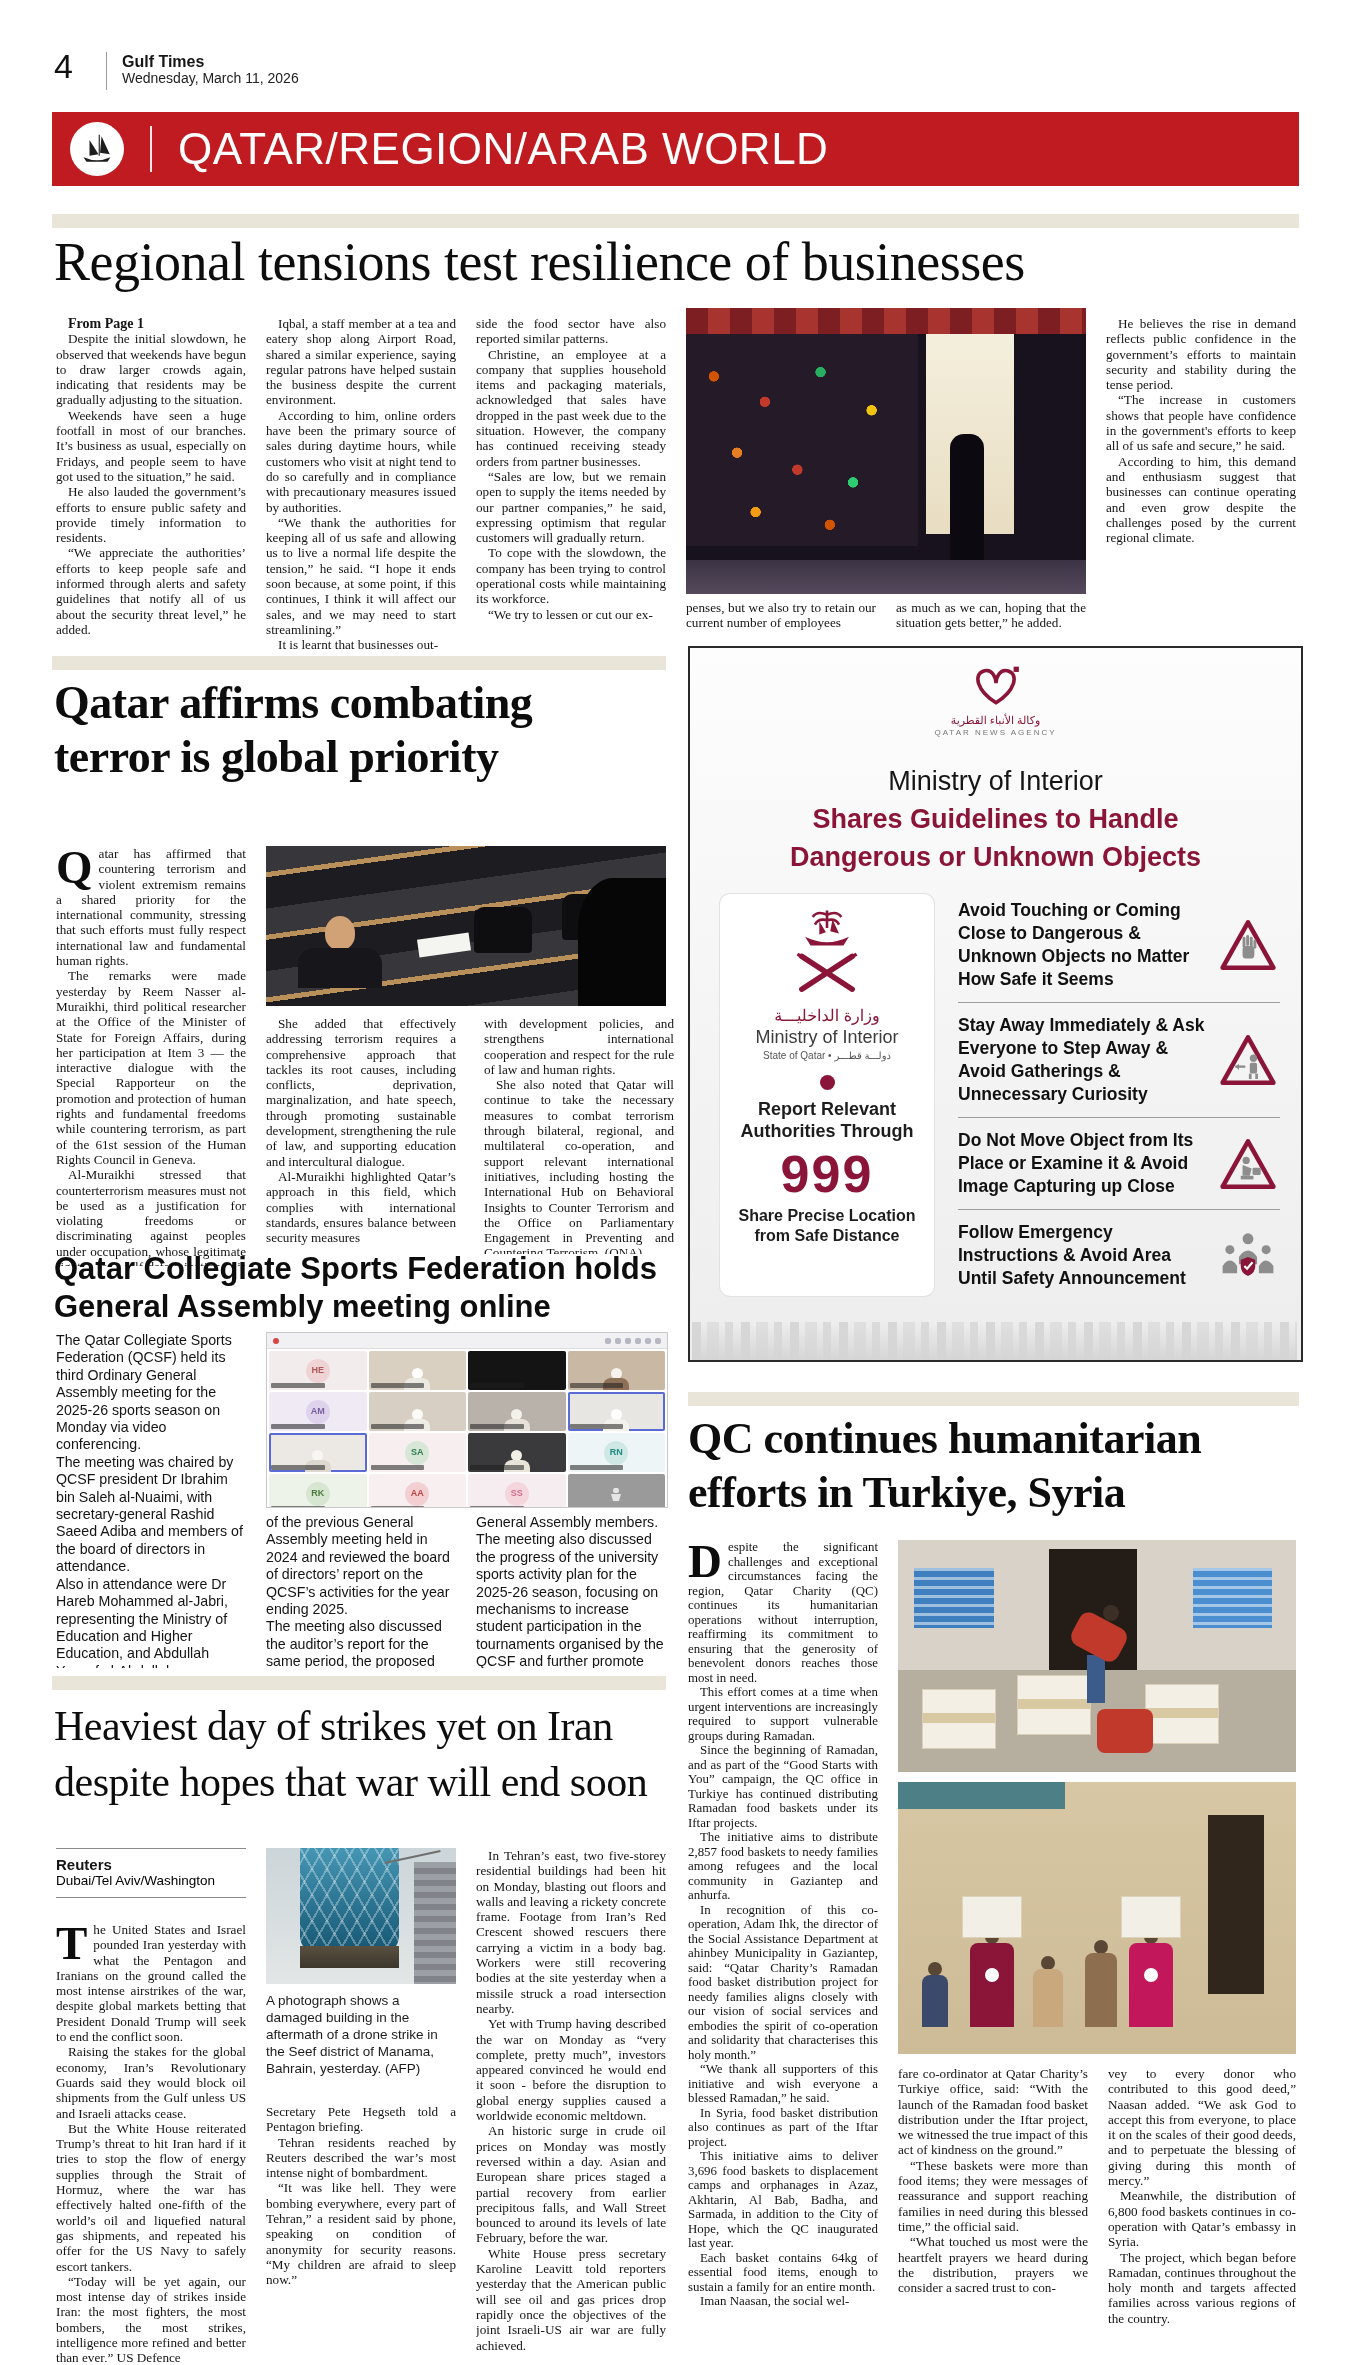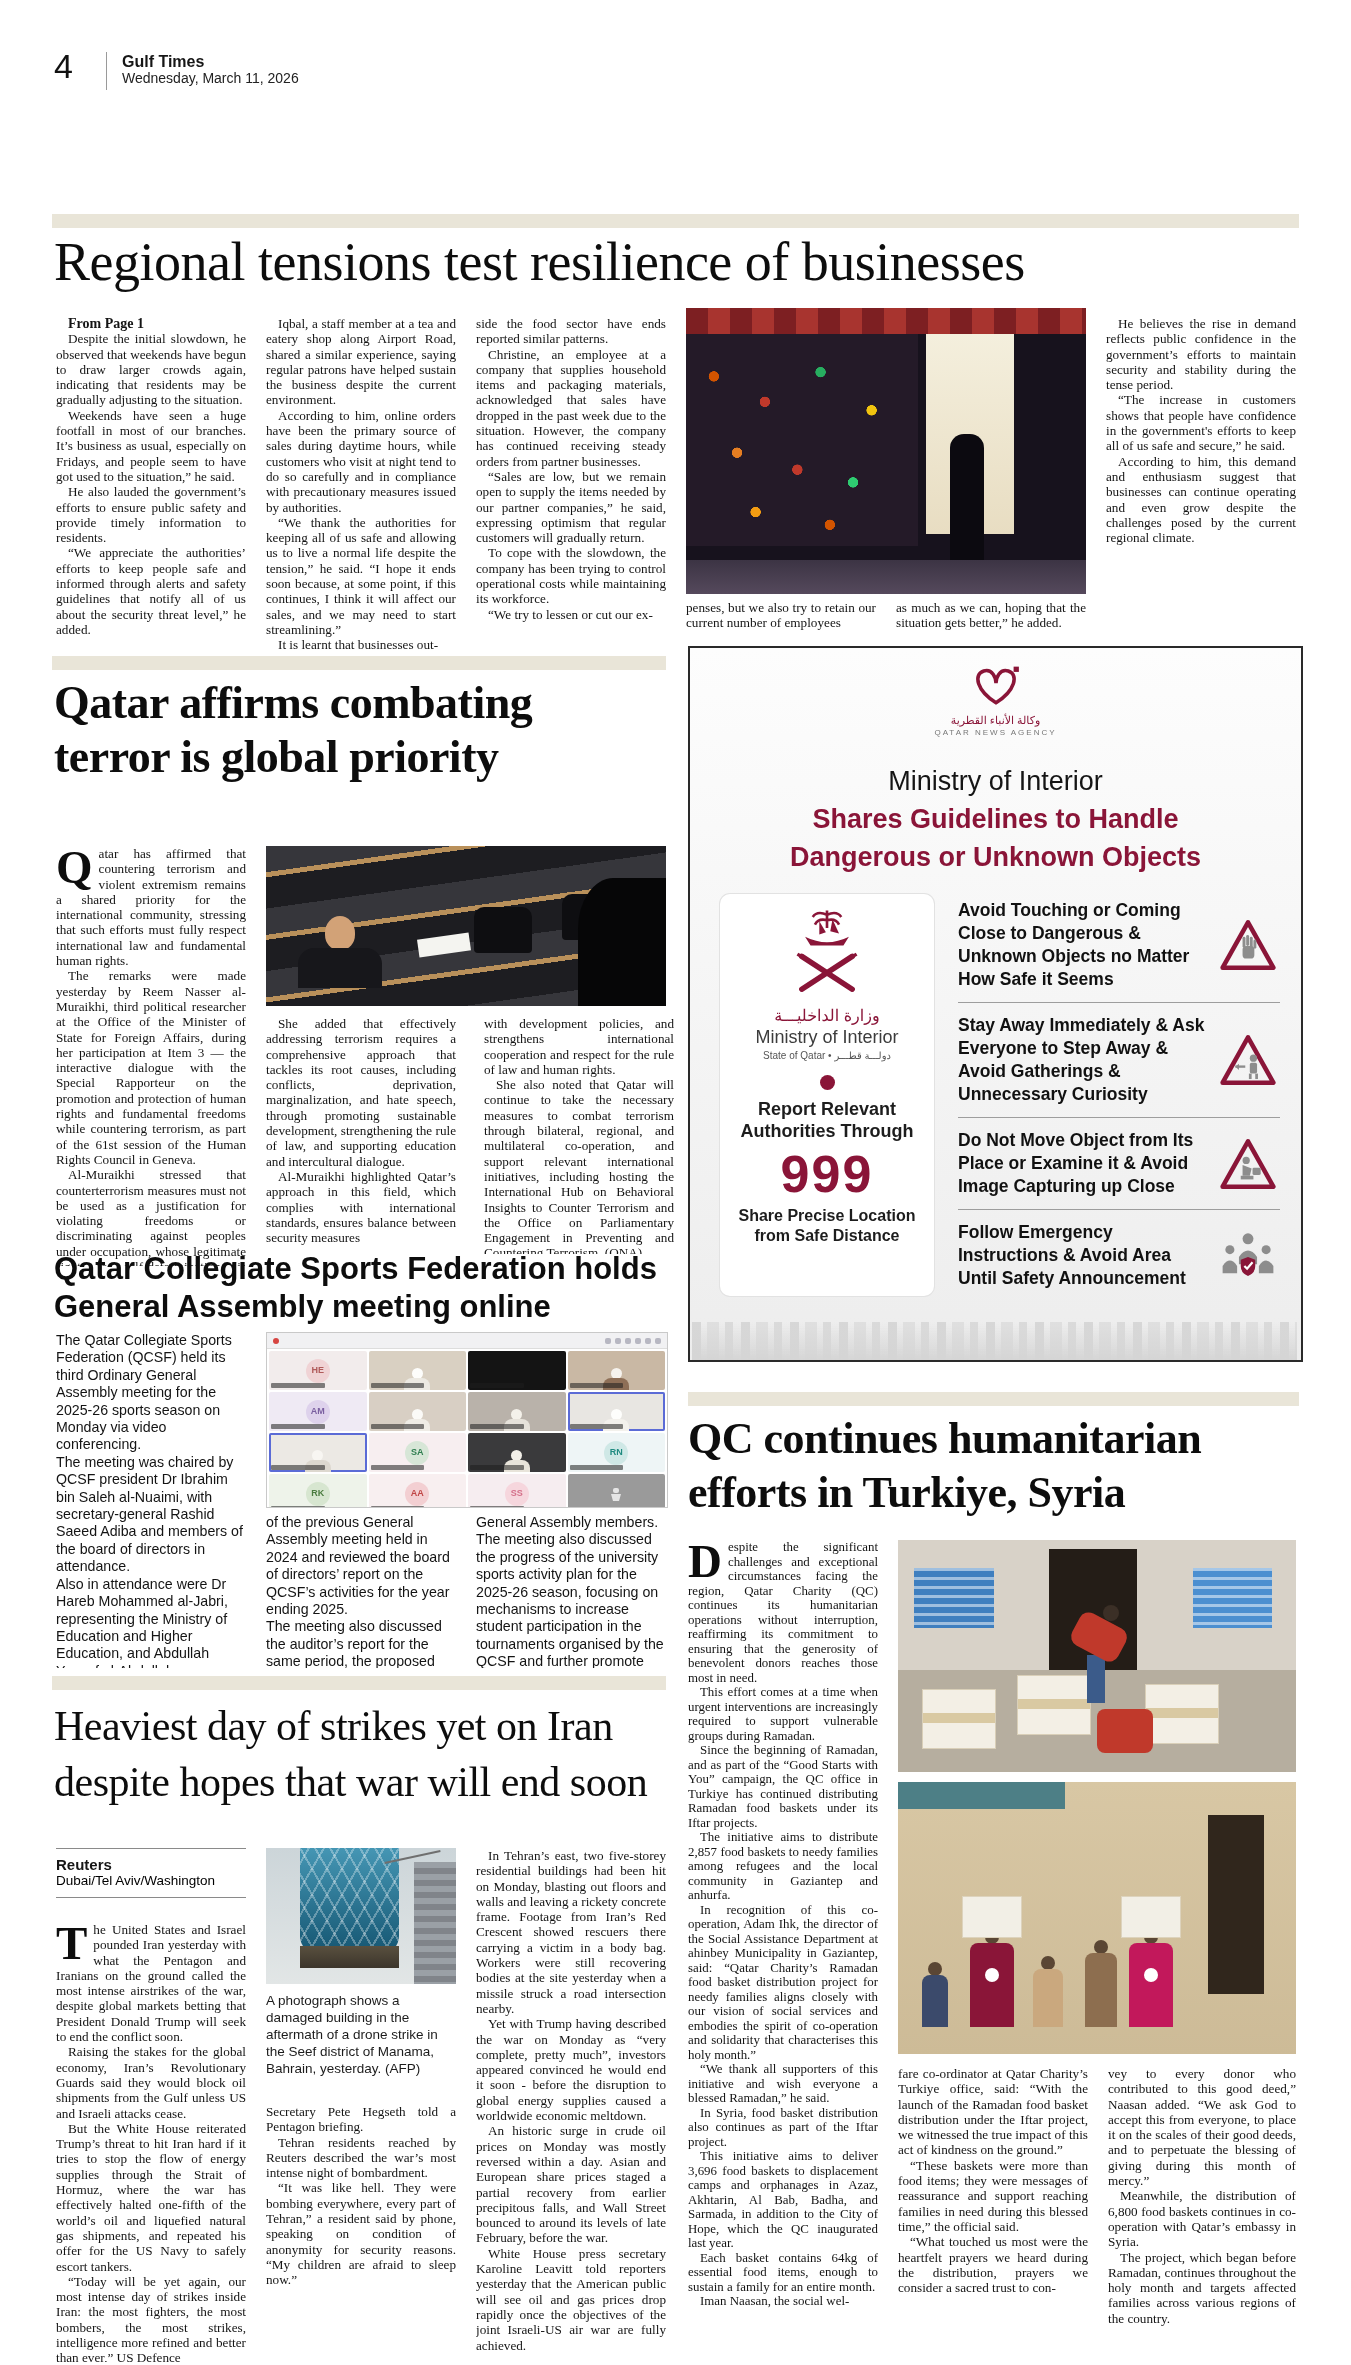--- a/index.html
+++ b/index.html
@@ -170,36 +170,48 @@
 
 <div id="page">
 
   <div class="abs" id="pageno">4</div>
   <div class="abs" id="head-rule"></div>
   <div class="abs" id="masthead">
     <div class="paper">Gulf Times</div>
     <div class="date">Wednesday, March 11, 2026</div>
   </div>
 
+  <div class="abs" id="banner">
+    <div class="logo">
+      <svg width="36" height="36" viewBox="0 0 48 48">
+        <path d="M6 35 Q24 43 42 35 L38 41 L10 41 Z" fill="#1d1d1d"></path>
+        <path d="M14 33 L14 12 L26 31 Z" fill="#1d1d1d"></path>
+        <path d="M28 29 L30 7 L41 31 Z" fill="#1d1d1d"></path>
+        <line x1="27" y1="5" x2="27" y2="33" stroke="#1d1d1d" stroke-width="1.5"></line>
+      </svg>
+    </div>
+    <div class="vrule"></div>
+    <div class="sect">QATAR/REGION/ARAB WORLD</div>
+  </div>
 
   <div class="abs beigebar" style="left:52px;top:214px;width:1247px;"></div>
   <div class="abs hl-serif" id="hl-regional">Regional tensions test resilience of businesses</div>
 
   <div class="bodycol" style="left:56px;top:316px;width:190px;height:340px;">
     <p class="kicker">From Page 1</p>
     <span><p>Despite the initial slowdown, he observed that weekends have begun to draw larger crowds again, indicating that residents may be gradually adjusting to the situation.</p><p>Weekends have seen a huge footfall in most of our branches. It’s business as usual, especially on Fridays, and people seem to have got used to the situation,” he said.</p><p>He also lauded the government’s efforts to ensure public safety and provide timely information to residents.</p><p>“We appreciate the authorities’ efforts to keep people safe and informed through alerts and safety guidelines that notify all of us about the security threat level,” he added.</p></span>
   </div>
   <div class="bodycol" style="left:266px;top:316px;width:190px;height:340px;">
       <p>Iqbal, a staff member at a tea and eatery shop along Airport Road, shared a similar experience, saying regular patrons have helped sustain the business despite the current environment.</p>
       <p>According to him, online orders have been the primary source of sales during daytime hours, while customers who visit at night tend to do so carefully and in compliance with precautionary measures issued by authorities.</p>
       <p>“We thank the authorities for keeping all of us safe and allowing us to live a normal life despite the tension,” he said. “I hope it ends soon because, at some point, if this continues, I think it will affect our sales, and we may need to start streamlining.”</p>
       <p>It is learnt that businesses out-</p>
     </div>
   <div class="bodycol" style="left:476px;top:316px;width:190px;height:340px;">
-      <p class="noind">side the food sector have ends reported similar patterns.</p>
+      <p class="noind">side the food sector have also reported similar patterns.</p>
       <p>Christine, an employee at a company that supplies household items and packaging materials, acknowledged that sales have dropped in the past week due to the situation. However, the company has continued receiving steady orders from partner businesses.</p>
       <p>“Sales are low, but we remain open to supply the items needed by our partner companies,” he said, expressing optimism that regular customers will gradually return.</p>
       <p>To cope with the slowdown, the company has been trying to control operational costs while maintaining its workforce.</p>
       <p>“We try to lessen or cut our ex-</p>
     </div>
 
   <div class="photo" id="ph-market" style="left:686px;top:308px;width:400px;height:286px;">
     <div class="awning"></div>
     <div class="produce"></div>
     <div class="doorway"></div>

